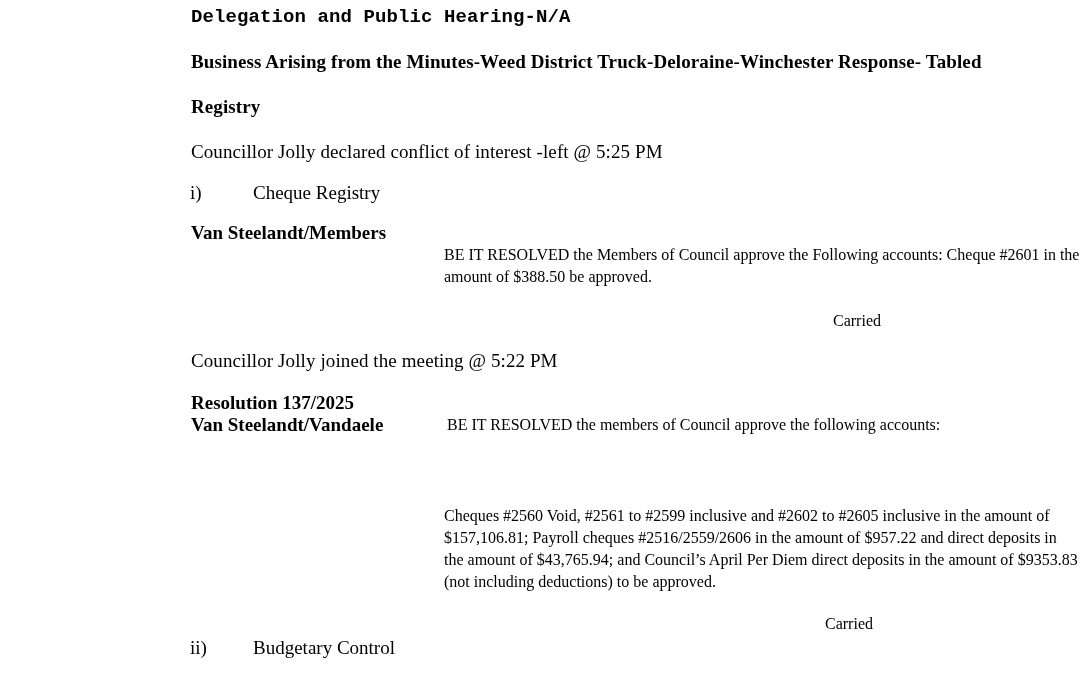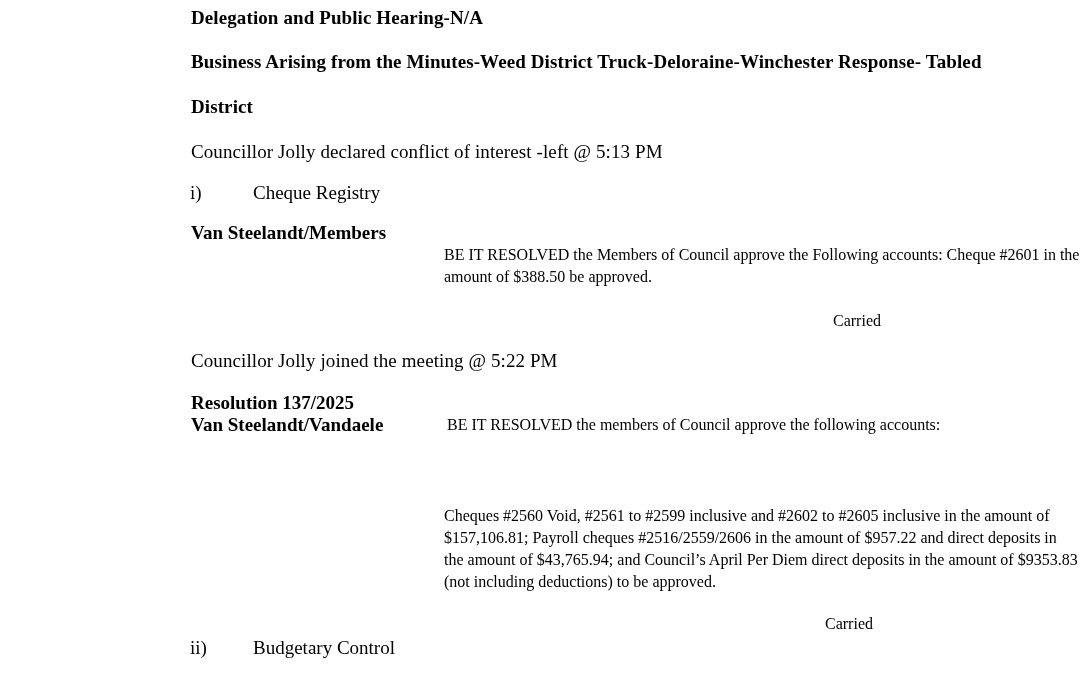--- a/index.html
+++ b/index.html
@@ -74,27 +74,27 @@
   .carried {
     position: absolute;
     font-size: 16px;
   }
 </style>
 </head>
 <body>
 
 <div class="page">
 
-  <div class="blk heading" style="left:191px; top:8px;">Delegation and Public Hearing-N/A</div>
+  <div class="blk heading" style="left:191px; top:8px;font-family:Liberation Mono, monospace;">Delegation and Public Hearing-N/A</div>
 
   <div class="blk heading" style="left:191px; top:52px;">Business Arising from the Minutes-Weed District Truck-Deloraine-Winchester Response- Tabled</div>
 
-  <div class="blk heading" style="left:191px; top:97px;">District</div>
+  <div class="blk heading" style="left:191px; top:97px;">Registry</div>
 
-  <div class="blk body-text" style="left:191px; top:142px;">Councillor Jolly declared conflict of interest -left @ 5:13 PM</div>
+  <div class="blk body-text" style="left:191px; top:142px;">Councillor Jolly declared conflict of interest -left @ 5:25 PM</div>
 
   <div class="agenda-row" style="left:190px; top:182px;">
     <span class="agenda-num">i)</span>
     <span>Cheque Registry</span>
   </div>
 
   <div class="res-label" style="left:191px; top:222px;">
     <div>Van Steelandt/Members</div>
   </div>
 

